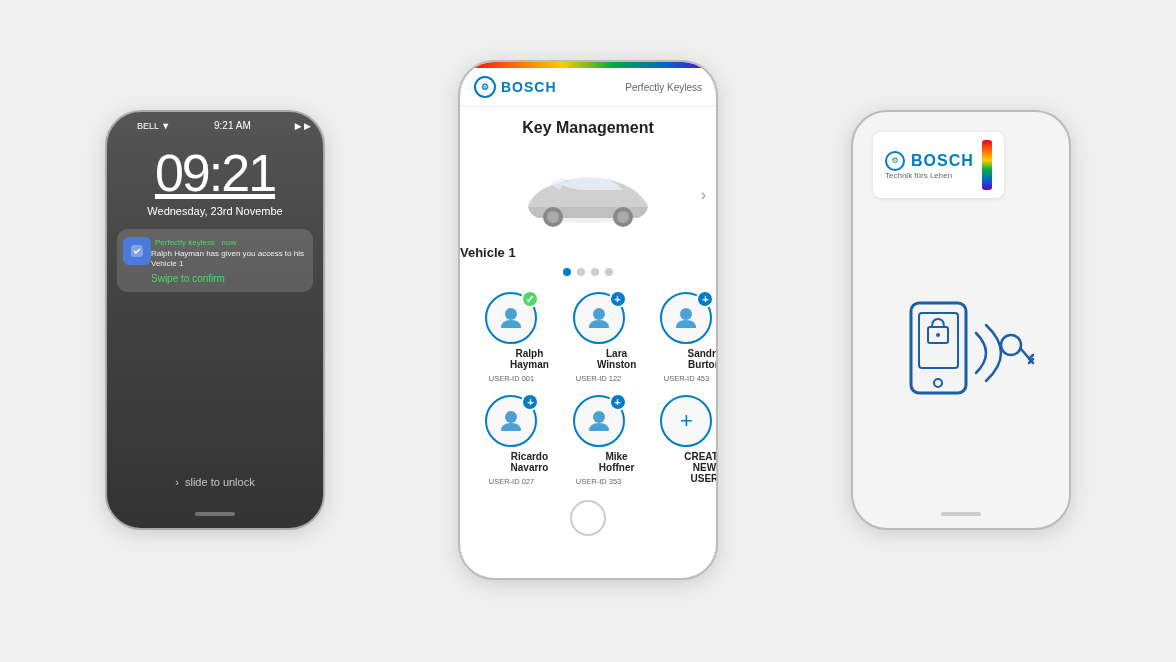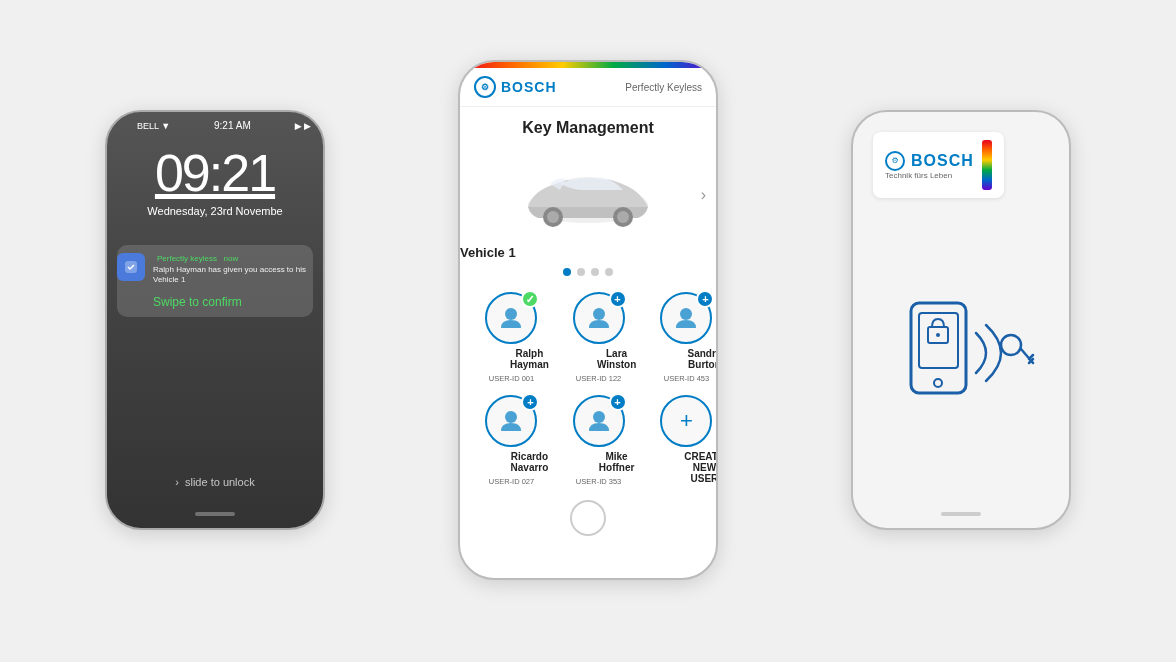--- a/index.html
+++ b/index.html
@@ -64,51 +64,50 @@
       letter-spacing: -2px;
       margin-top: 8px;
       text-decoration: underline;
     }
 
     .phone-left .lock-date {
       text-align: center;
       color: #fff;
       font-size: 11px;
       margin-top: 2px;
-      margin-bottom: 28px;
+      margin-bottom: 12px;
     }
 
     .phone-left .notification {
       background: rgba(255,255,255,0.15);
       border-radius: 10px;
       margin: 0 10px;
-      padding: 8px 0;
-      display: flex;
-      gap: 8px;
+      padding: 8px 6px;
+      display: flex;
       align-items: flex-start;
     }
 
     .notif-icon {
       width: 28px;
       height: 28px;
       background: #4a7adc;
       border-radius: 6px;
       flex-shrink: 0;
       display: flex;
       align-items: center;
       justify-content: center;
     }
 
     .notif-icon svg { width: 16px; height: 16px; }
 
     .notif-text { flex: 1; }
     .notif-title { font-size: 9px; color: #fff; font-weight: bold; }
     .notif-title span { color: #4cda64; margin-left: 4px; font-size: 8px; font-weight: normal; }
     .notif-body { font-size: 8px; color: #eee; line-height: 1.3; margin-top: 2px; }
-    .notif-swipe { font-size: 12px; color: #4cda64; margin-top: 9px; }
+    .notif-swipe { font-size: 10px; color: #4cda64; margin-top: 3px; }
 
     .phone-left .slide-unlock {
       position: absolute;
       bottom: 40px;
       left: 0; right: 0;
       text-align: center;
       color: rgba(255,255,255,0.7);
       font-size: 11px;
       display: flex;
       align-items: center;

